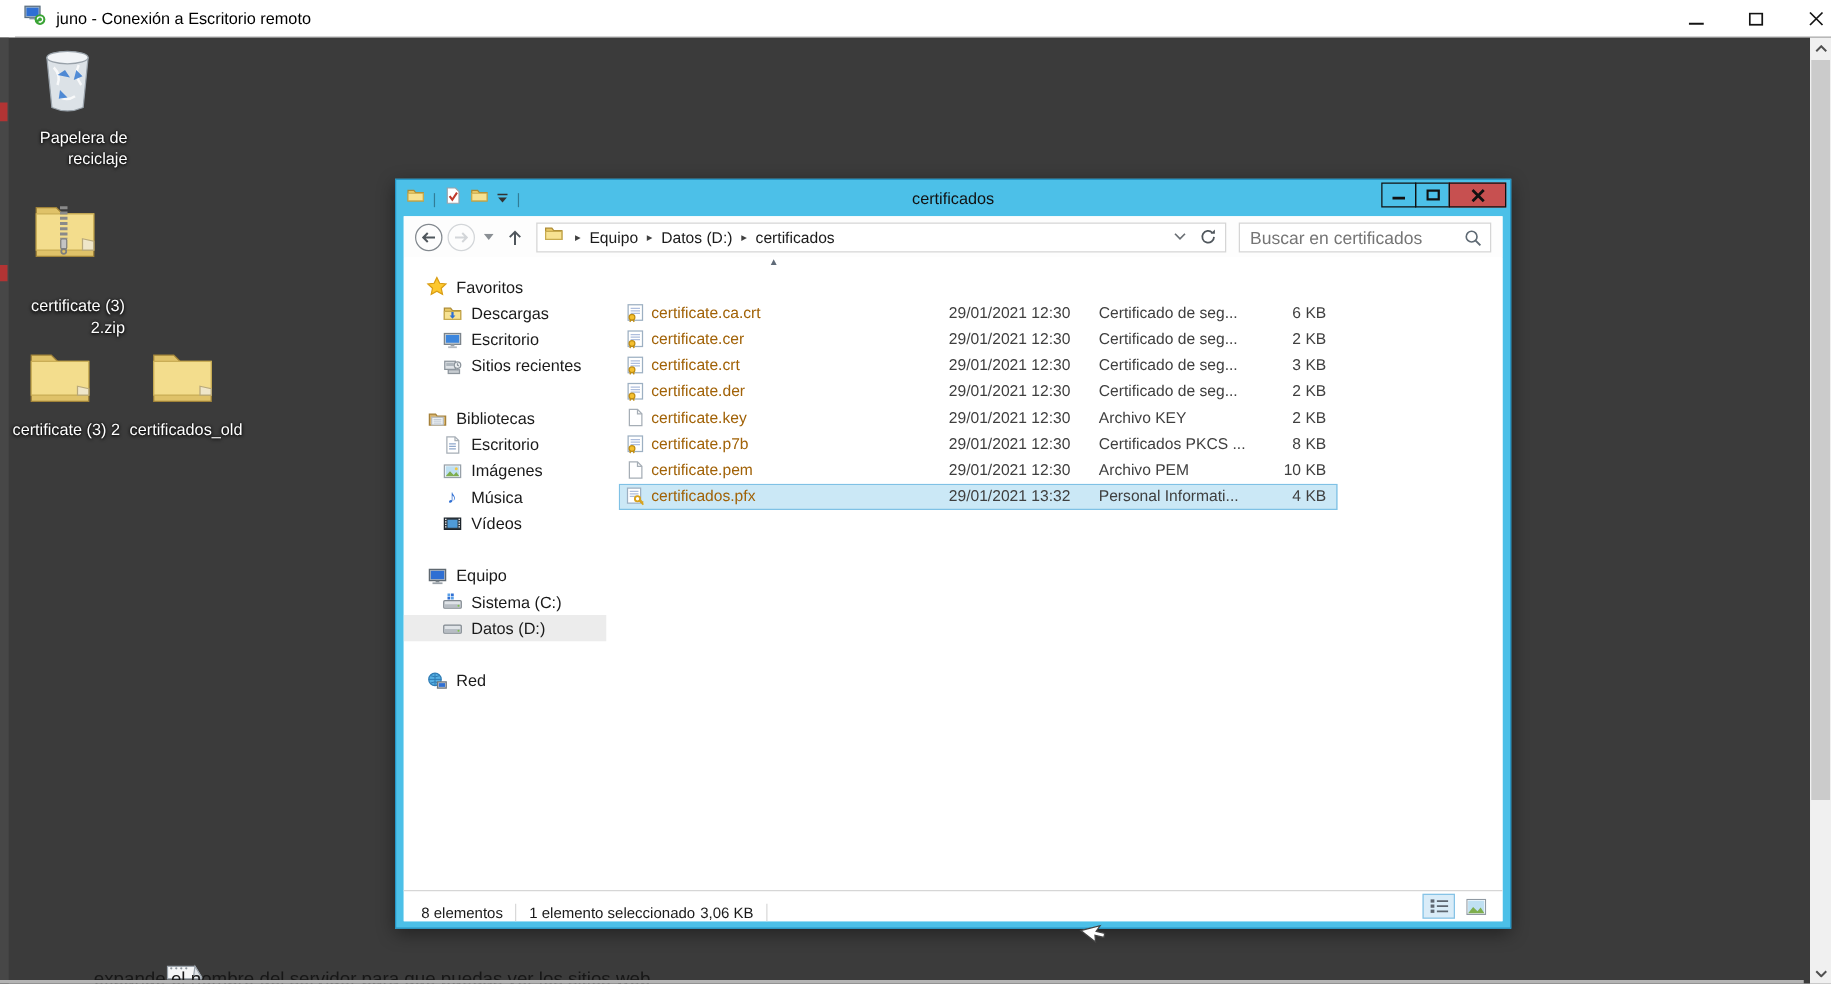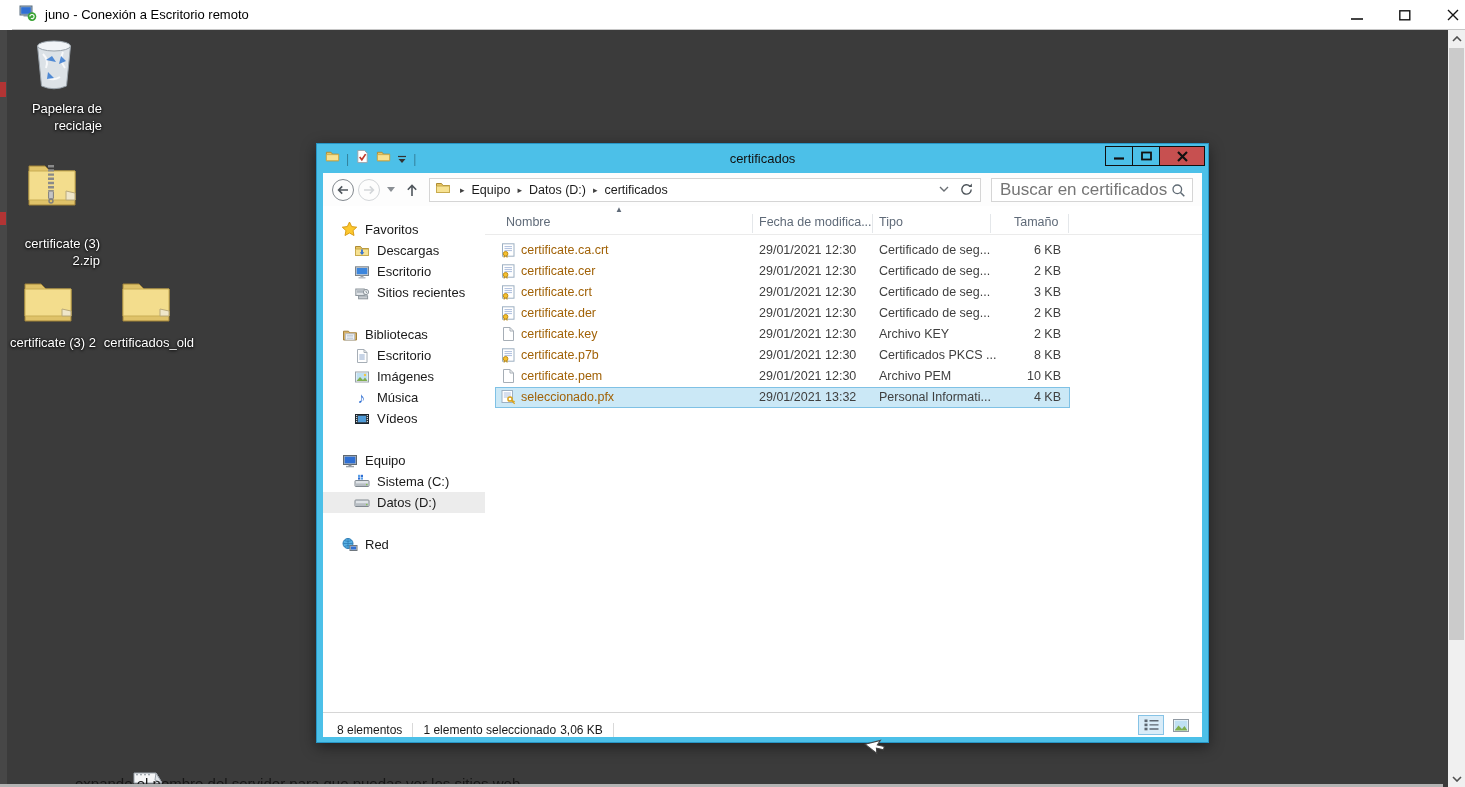--- a/index.html
+++ b/index.html
@@ -61,21 +61,21 @@
   .addrrow { height:33px; display:flex; align-items:center; padding-left:8px; background:#fdfdfd; }
   .navbtn { display:flex; align-items:center; justify-content:center; margin-right:2px; }
   .addressbox { width:552px; height:24px; border:1px solid #d5d5d5; background:#fff; display:flex;
     align-items:center; padding-left:5px; margin-left:6px; }
   .crumbs { display:flex; align-items:center; flex:1; font-size:12.5px; color:#1b1b1b; }
   .crumb-sep { font-size:9px; color:#404040; padding:0 7px; }
   .addr-tools { display:flex; align-items:center; gap:2px; padding-right:4px; }
   .addr-tool { width:20px; height:22px; display:flex; align-items:center; justify-content:center; }
   .searchbox { width:202px; height:24px; border:1px solid #d5d5d5; background:#fff; margin-left:10px;
     display:flex; align-items:center; position:relative; }
-  .searchbox input { border:none; outline:none; flex:1; font-family:inherit; font-size:17px;
+  .searchbox input { border:none; outline:none; flex:1; font-family:inherit; font-size:14px;
     padding:0 24px 0 8px; color:#333; background:transparent; }
   .searchbox input::placeholder { color:#757575; opacity:1; }
   .search-glyph { position:absolute; right:6px; top:4px; }
 
   .x-main { flex:1; display:flex; position:relative; overflow:hidden; background:#fff; }
 
   .navpane { width:162px; padding-top:13px; font-size:13px; color:#1a1a1a; flex:none; }
   .nav-item { height:21px; display:flex; align-items:center; gap:7px; }
   .nav-item.lvl0 { padding-left:18px; }
   .nav-item.lvl1 { padding-left:30px; }
@@ -457,30 +457,20 @@
                   <rect x="8" y="8.5" width="7" height="5" fill="#c9cfd4" stroke="#6f777e"></rect>
                   <rect x="9" y="9.5" width="5" height="3" fill="#2f6fd3"></rect>
                 </svg>
               </span>
               <span>Red</span>
             </div>
           </div>
 
           <div class="filepane">
             <span class="sort-tri">▲</span>
-            <div class="colheads">
-              <span class="colhead ch0">Nombre</span>
-              <span class="colhead ch1">Fecha de modifica...</span>
-              <span class="colhead ch2">Tipo</span>
-              <span class="colhead ch3">Tamaño</span>
-              <span class="colsep cs0"></span>
-              <span class="colsep cs1"></span>
-              <span class="colsep cs2"></span>
-              <span class="colsep cs3"></span>
-            </div>
 
             <div class="rows">
 
               <div class="frow">
                 <span class="fic">
                   <svg width="16" height="16" viewBox="0 0 16 16">
                       <rect x="2.5" y="1.8" width="11.5" height="12.4" fill="#fff" stroke="#9db0c2"></rect>
                       <path d="M4.5 4.6 h7.5 M4.5 6.6 h7.5 M4.5 8.6 h7.5" stroke="#aebedd"></path>
                       <circle cx="5.6" cy="11.8" r="2.3" fill="#f5c02f" stroke="#bf8d14"></circle>
                       <path d="M4.7 13.7 l-.8 1.8 M6.5 13.7 l.8 1.8" stroke="#bf8d14" stroke-width="1.1"></path>
@@ -580,21 +570,21 @@
 
               <div class="frow selected">
                 <span class="fic">
                   <svg width="16" height="16" viewBox="0 0 16 16">
                       <rect x="2" y="1.5" width="10.5" height="12" fill="#fff" stroke="#9db0c2"></rect>
                       <path d="M3.8 4 h7 M3.8 6 h7 M3.8 8 h7" stroke="#aebedd"></path>
                       <circle cx="10" cy="10" r="2.1" fill="none" stroke="#d9a21b" stroke-width="1.5"></circle>
                       <path d="M11.5 11.5 l3.2 3.2 M13.3 13.3 l1.3 -1.1 M12.3 12.3 l1.1 -0.9" stroke="#d9a21b" stroke-width="1.3"></path>
                     </svg>
                 </span>
-                <span class="fname">seleccionado.pfx</span>
+                <span class="fname">certificados.pfx</span>
                 <span class="fdate">29/01/2021 13:32</span>
                 <span class="ftype">Personal Informati...</span>
                 <span class="fsize">4 KB</span>
               </div>
 
             </div>
           </div>
         </div>
 
         <div class="statusbar">

